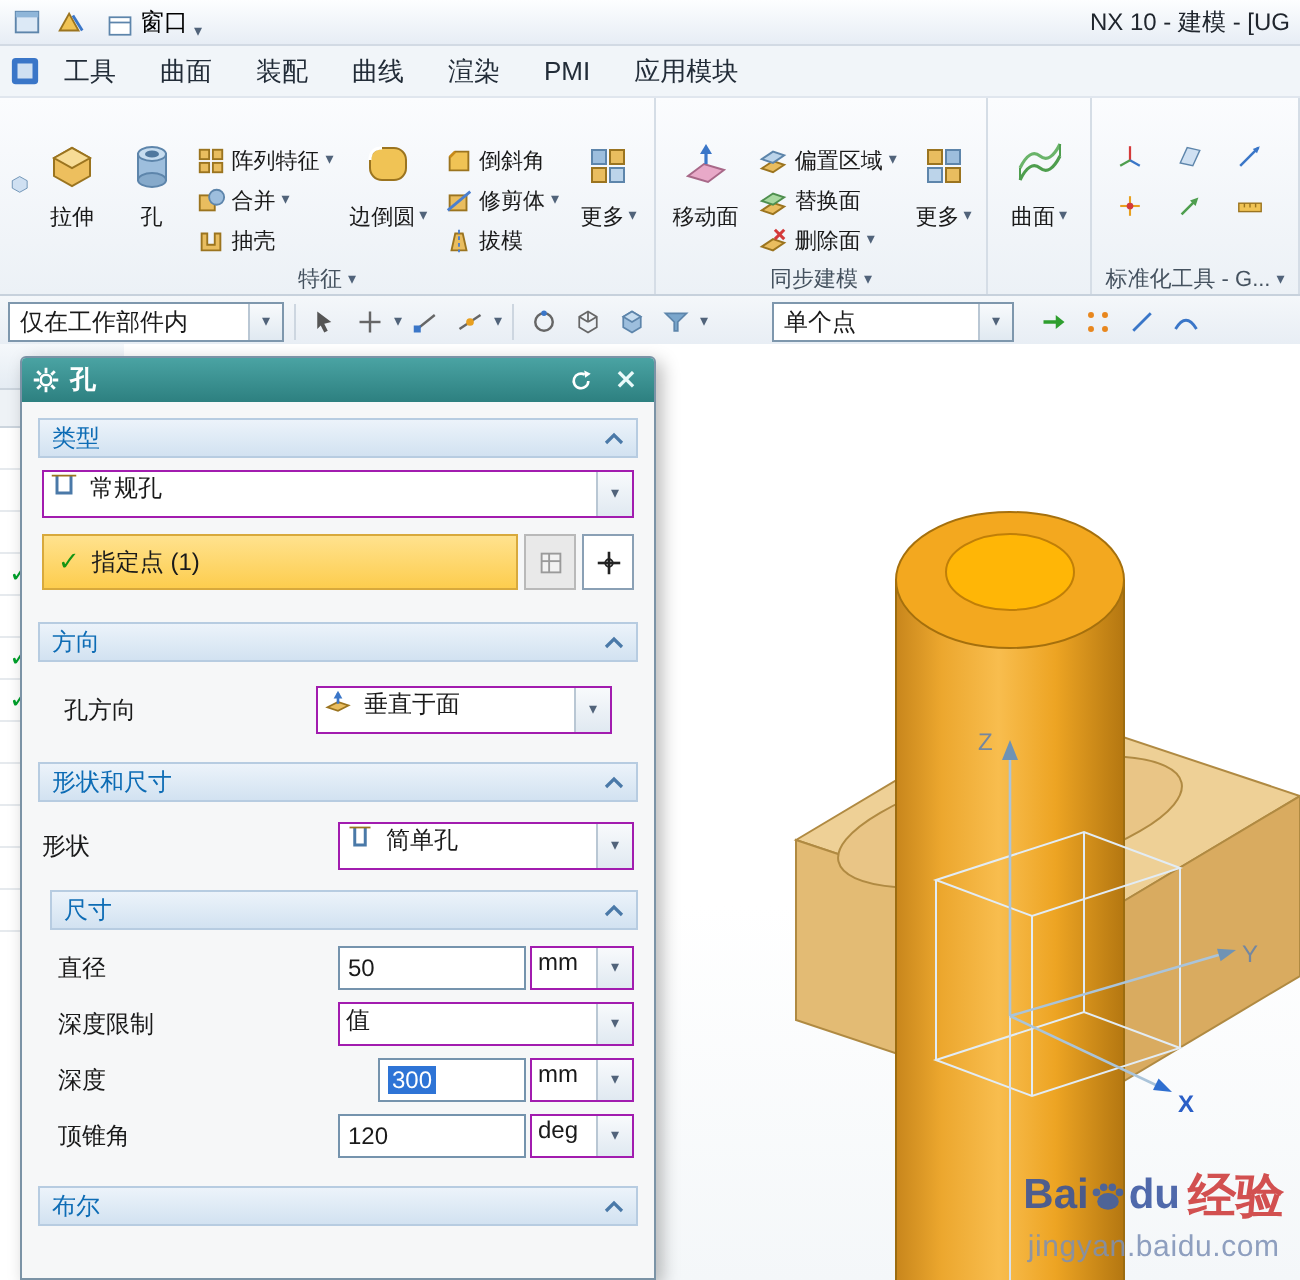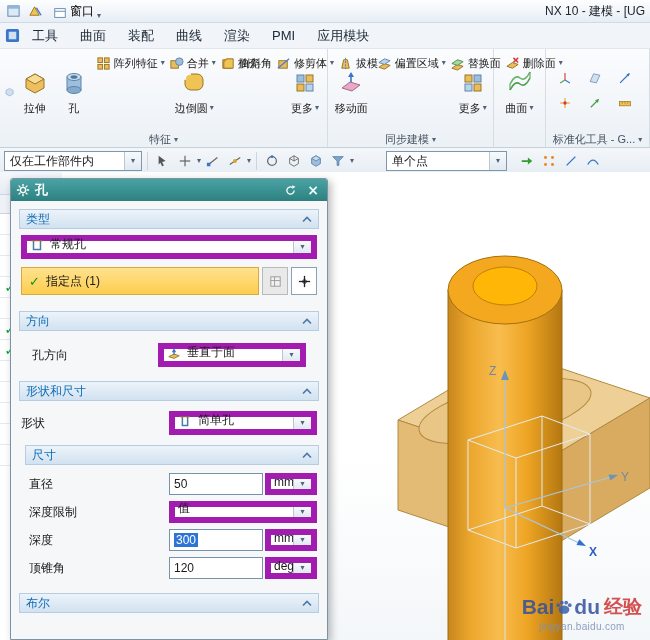--- a/index.html
+++ b/index.html
@@ -19,21 +19,21 @@
   .tabs{height:25px;background:#f1f5f9;border-bottom:1px solid #e0e6ee;display:flex;align-items:center;gap:2px;padding:0 4px}
   .tab{padding:3px 10px;font-size:13px;color:#222c38;white-space:nowrap}
 
   
   .ribbon{height:98px;background:linear-gradient(#fbfcfe,#ecf1f6);border-bottom:1px solid #c7d1dc;display:flex}
   .rgroup{display:flex;flex-direction:column;border-right:1px solid #d5dde6;height:100%;box-sizing:border-box}
   .rbody{flex:1;display:flex;align-items:stretch;padding:2px 2px 0}
   .glabel{height:15px;display:flex;align-items:center;justify-content:center;gap:3px;font-size:11px;color:#45525f;white-space:nowrap;overflow:hidden}
   .bigbtn{display:flex;flex-direction:column;align-items:center;justify-content:center;gap:3px;padding:2px 3px;font-size:11px;white-space:nowrap}
   .bigbtn svg{width:30px;height:30px}
-  .stack{display:flex;justify-content:flex-start;padding:2px 2px}
+  .stack{display:flex;flex-direction:column;justify-content:flex-end;padding:2px 2px}
   .sbtn{display:flex;align-items:center;gap:3px;font-size:11px;height:20px;white-space:nowrap;padding:0 2px}
   .sbtn svg{width:15px;height:15px}
   .lbl{display:flex;align-items:center;gap:2px}
   .leftcut{width:14px;overflow:hidden;display:flex;align-items:center}
   .stdgrid{display:grid;grid-template-columns:repeat(3,1fr);gap:3px;padding:4px 8px;align-content:center;flex:1}
   .stdgrid .ibtn{width:22px;height:22px}
 
   
   .selbar{height:27px;background:linear-gradient(#f4f7fa,#e7edf4);border-bottom:1px solid #c7d1dc;
           display:flex;align-items:center;gap:2px;padding:0 4px;box-sizing:border-box}
@@ -56,36 +56,36 @@
   .nhead{height:18px;background:#eef2f6;border-bottom:1px solid #ccd5de;font-size:11px;color:#333;
          display:flex;align-items:center;padding-left:22px}
   .nrow{height:20px;border-bottom:1px solid #e6eaee;display:flex;align-items:center}
   .chk{width:20px;text-align:center;color:#00a12b;font-weight:bold;font-family:"DejaVu Sans",sans-serif;font-size:13px}
 
   
   .viewport{position:absolute;left:62px;top:0;right:0;bottom:0;background:linear-gradient(#ffffff 60%,#f4f7f9)}
   .model{position:absolute;left:328px;top:0;width:260px;height:468px}
   .wm{position:absolute;right:8px;bottom:8px;text-align:center;opacity:.85}
   .wm1{display:flex;align-items:center;justify-content:flex-end;gap:1px;font-size:21px;font-weight:bold;color:#33519e}
-  .wm1 .red{color:#cc3333;margin-left:3px;font-size:19px}
-  .wm2{font-size:10px;color:#7d90b5;margin-top:1px;letter-spacing:.3px}
+  .wm1 .red{color:#cc3333;margin-left:3px;font-size:24px}
+  .wm2{font-size:15px;color:#7d90b5;margin-top:1px;letter-spacing:.3px}
 
   
   .dialog{position:absolute;left:10px;top:6px;width:318px;height:462px;background:#f6f7f8;
           border:1px solid #7b93a6;border-radius:3px 3px 0 0;box-shadow:3px 3px 9px rgba(0,0,0,.28);
           overflow:hidden;box-sizing:border-box}
   .dtitle{height:22px;background:linear-gradient(#4aa3a3,#2d8080);display:flex;align-items:center;gap:5px;
           padding:0 5px;color:#fff;font-size:13px;font-weight:bold}
   .dtitle .spring{flex:1}
   .dbtn{width:18px;height:18px;display:flex;align-items:center;justify-content:center;color:#eafafa;
         font-family:"DejaVu Sans",sans-serif;font-size:14px;font-weight:bold}
   .sect{height:20px;display:flex;align-items:center;justify-content:space-between;padding:0 6px;
         background:linear-gradient(#ecf3fa,#d2e2f1);border:1px solid #b7cce1;color:#0d6cb5;
         font-weight:normal;font-size:12px;box-sizing:border-box}
-  .dcombo{display:flex;align-items:flex-end;background:#fff;border:6px solid #a21caf;height:24px;font-size:12px;box-sizing:border-box}
+  .dcombo{display:flex;align-items:flex-start;background:#fff;border:1px solid #a21caf;height:24px;font-size:12px;box-sizing:border-box}
   .dcombo .ic{width:20px;display:flex;align-items:center;justify-content:center}
   .dcombo .txt{flex:1;padding:0 3px;white-space:nowrap;overflow:hidden}
   .dcombo .ddbox{width:17px;height:100%;display:flex;align-items:center;justify-content:center;
                  border-left:1px solid #b9c7d4;background:linear-gradient(#f8fafc,#e0e9f1)}
   .frow{display:flex;align-items:center}
   .frow .flabel{flex:1;font-size:12px;color:#1a1a1a;white-space:nowrap;overflow:hidden}
   .inp{background:#fff;border:1px solid #7593ad;height:22px;display:flex;align-items:center;
        padding:0 4px;font-size:12px;box-sizing:border-box}
   .selx{background:#2e74d6;color:#fff;padding:0 2px}
   .spec{display:flex;align-items:center;gap:3px}
@@ -693,21 +693,21 @@
         <div class="dcombo" style="width:148px;height:22px">
           <span class="txt">值</span>
           <span class="ddbox">
               <span class="dd">▾</span>
             </span>
         </div>
       </div>
 
       <div class="frow" style="margin:6px 10px 0 18px">
         <span class="flabel">深度</span>
-        <div class="inp" style="width:94px">
+        <div class="inp" style="width:74px">
           <span class="selx">300</span>
         </div>
         <div class="dcombo" style="width:52px;height:22px;margin-left:2px">
           <span class="txt">mm</span>
           <span class="ddbox">
               <span class="dd">▾</span>
             </span>
         </div>
       </div>
 

